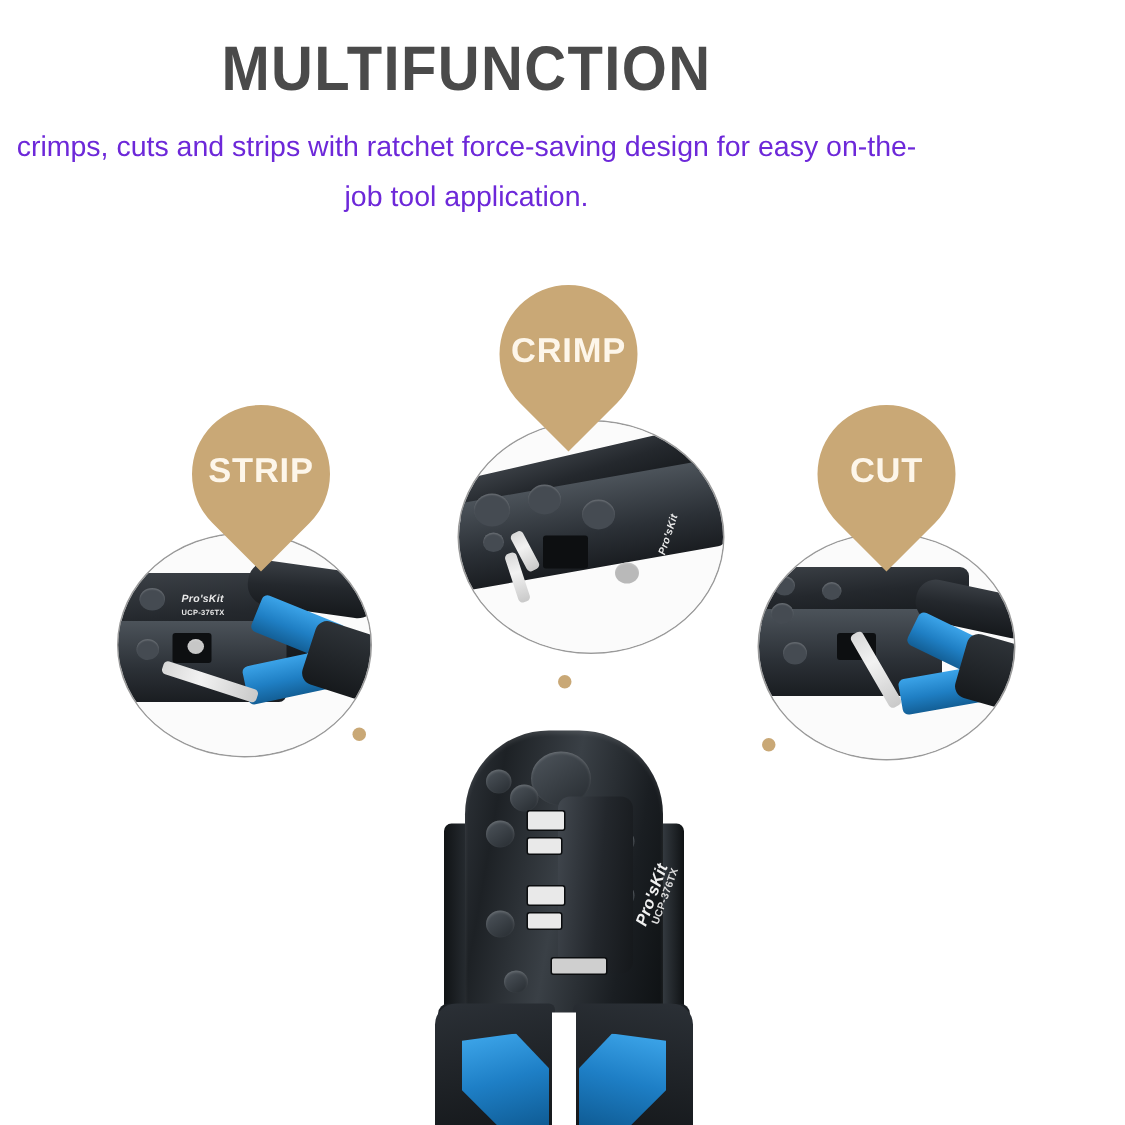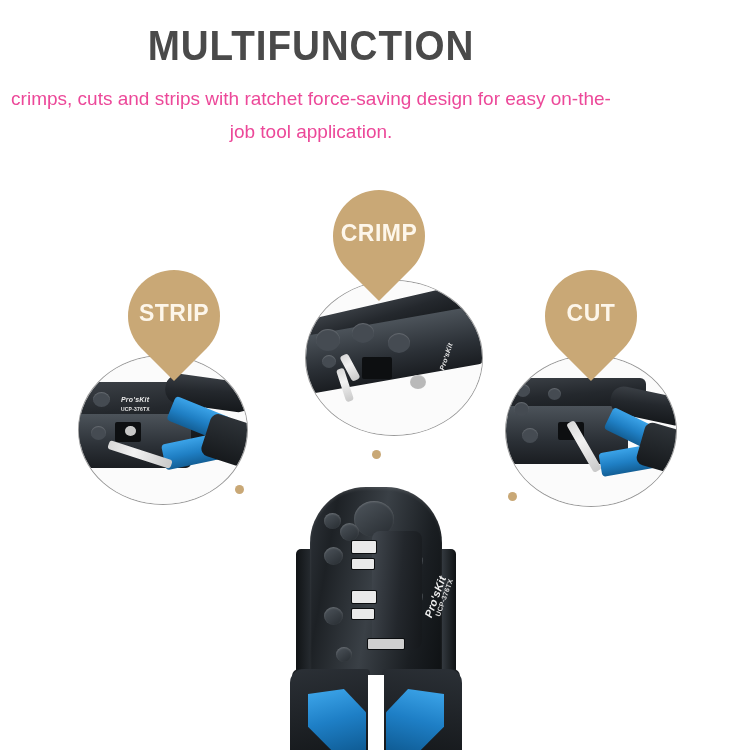--- a/index.html
+++ b/index.html
@@ -33,21 +33,21 @@
     letter-spacing: 1px;
     color: #4a4a4a;
     line-height: 1.05;
     transform: scaleX(0.92);
     margin: 0;
   }
   #subtitle {
     margin: 14px auto 0 auto;
     width: 600px;
     font-size: 19px;
-    color: #ec4899;
+    color: #6d28d9;
     line-height: 1.75;
     font-weight: normal;
   }
 
   
   .pin {
     position: absolute;
     width: 92px;
     height: 92px;
     background: #c9a876;

